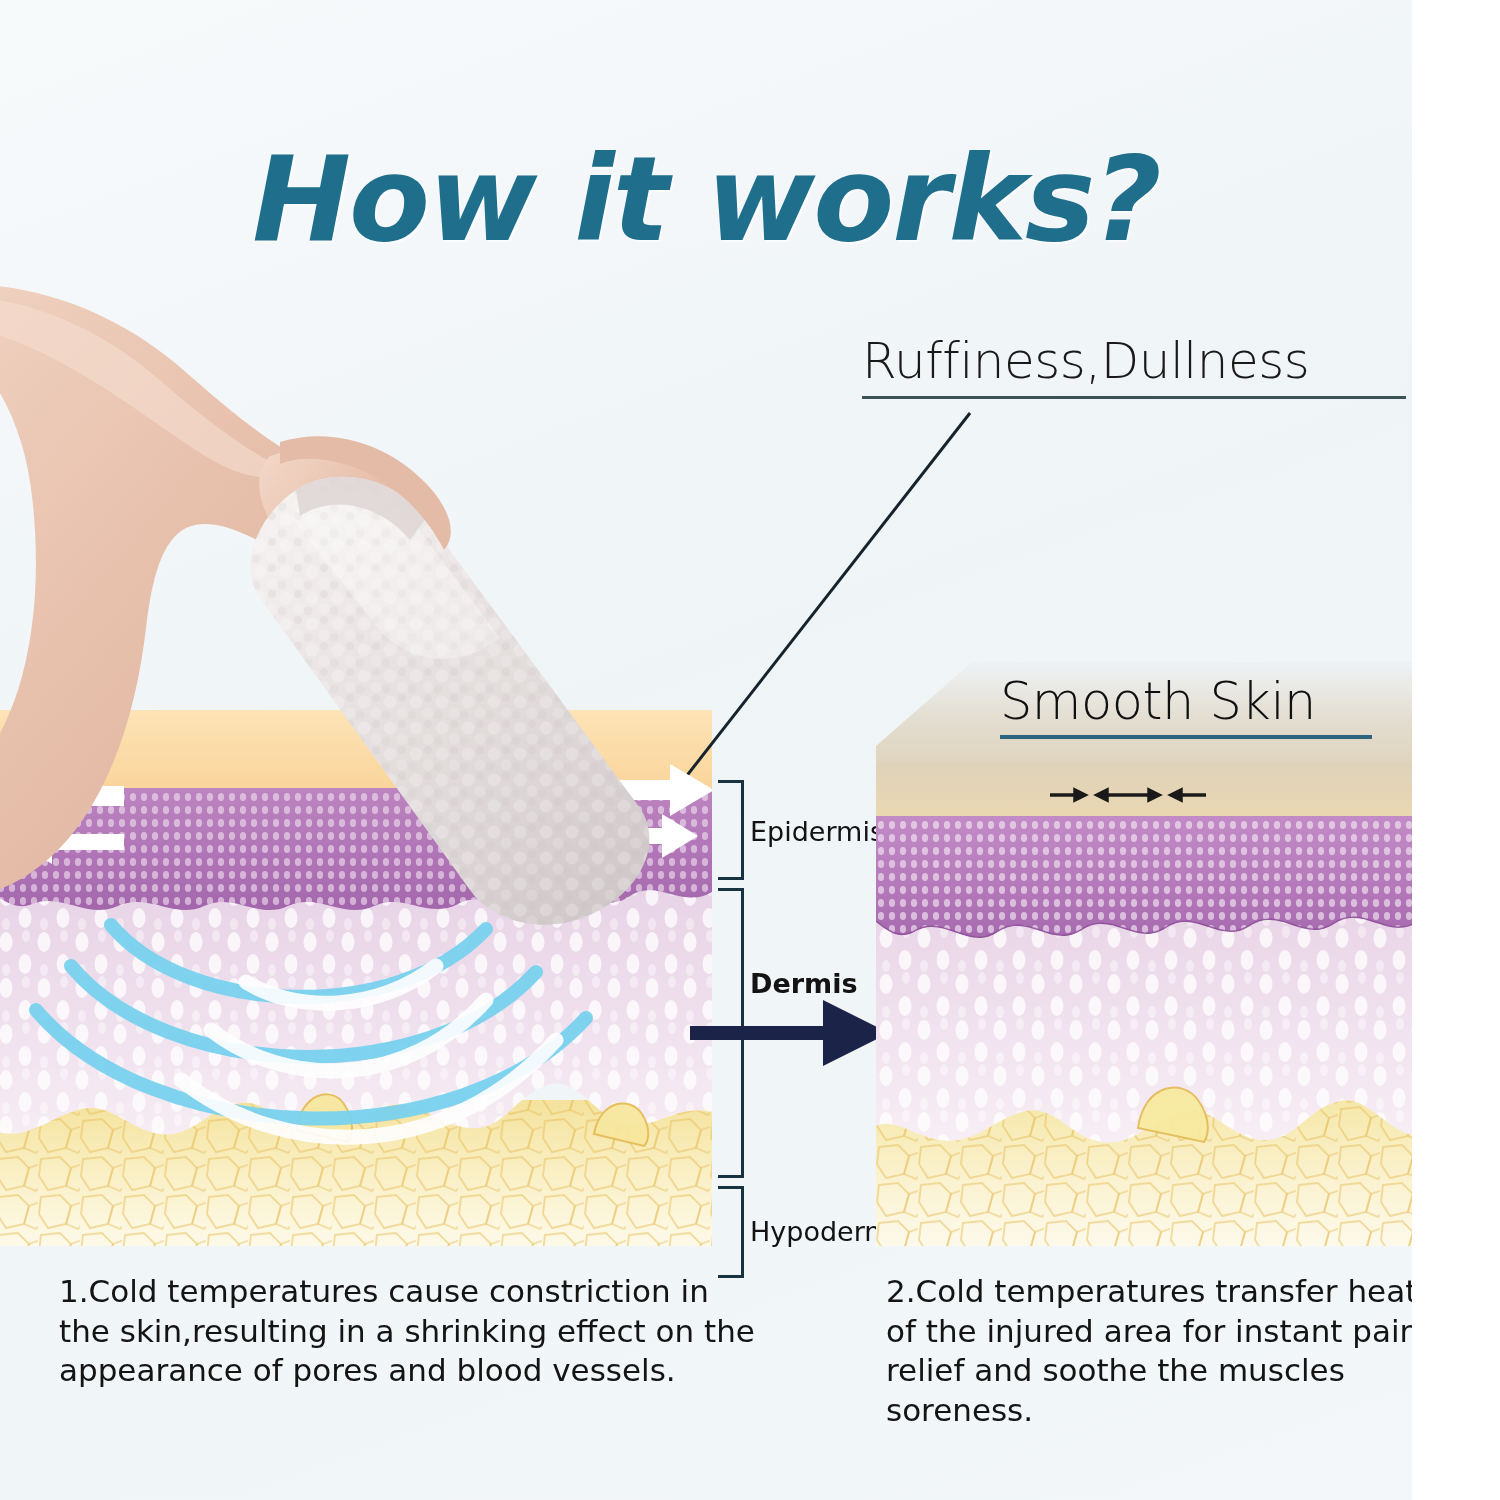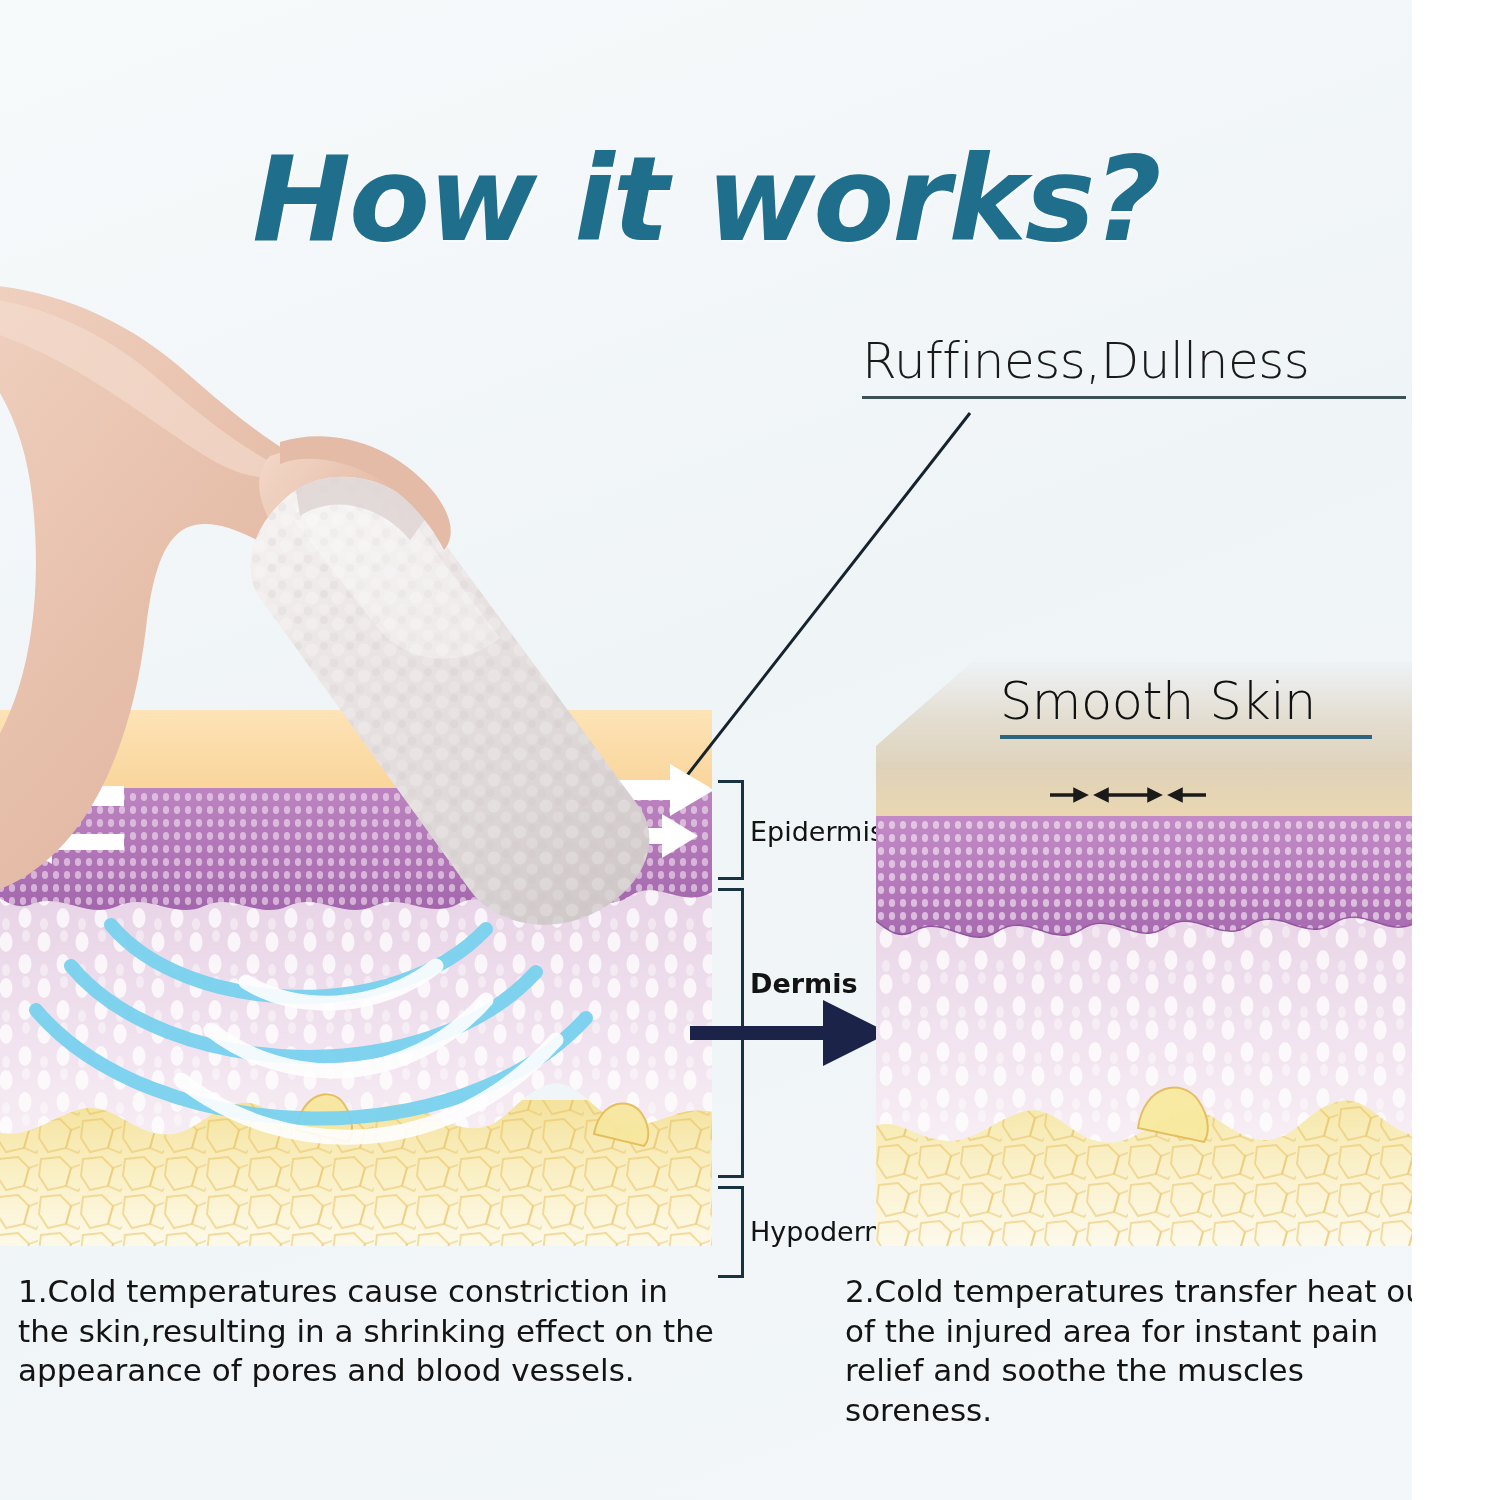--- a/index.html
+++ b/index.html
@@ -146,20 +146,21 @@
   }
 
   
   .caption {
     position: absolute;
     font-size: 31px;
     line-height: 1.28;
     color: #141414;
     font-family: "DejaVu Sans", sans-serif;
     font-weight: 400;
+    margin-left: 41px;
   }
   #caption-1 { left: 18px; top: 1272px; width: 700px; }
   #caption-2 { left: 845px; top: 1272px; width: 610px; }
 
   
   #roller { position: absolute; left: -60px; top: 278px; width: 760px; height: 680px; z-index: 6; }
 
   
   .warrow { position: absolute; z-index: 5; }
 </style>

